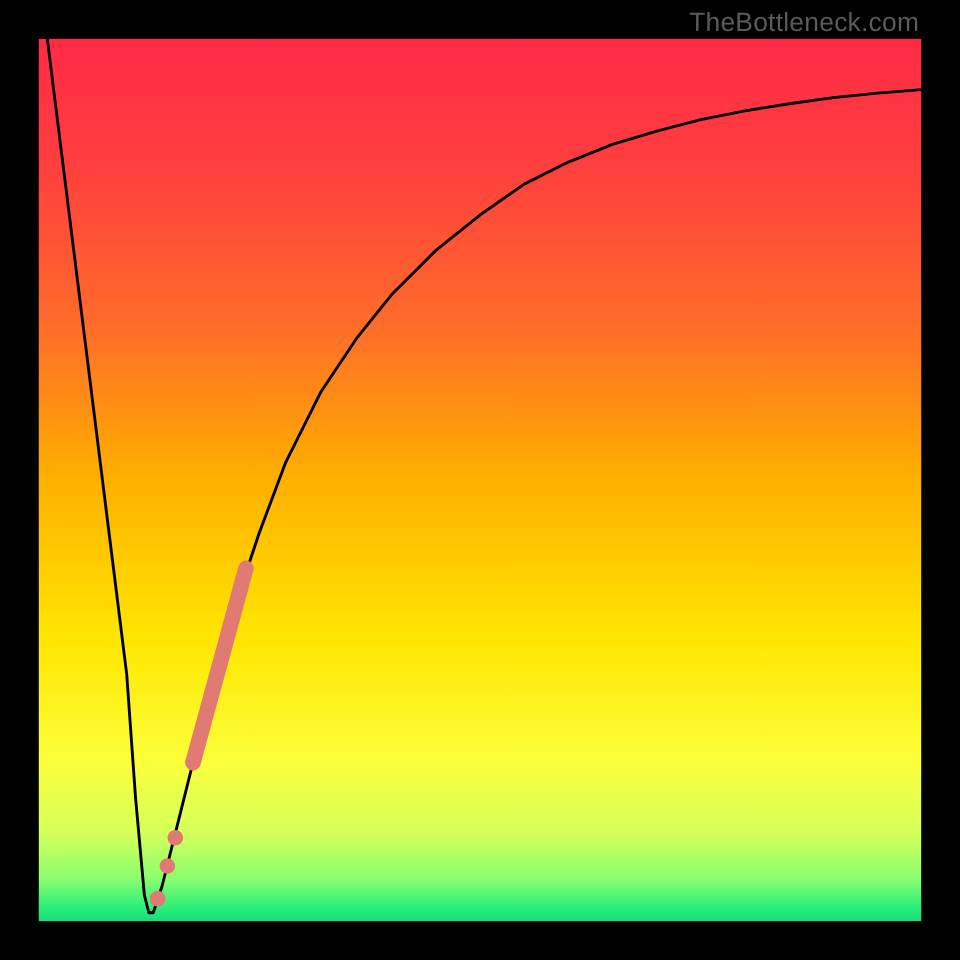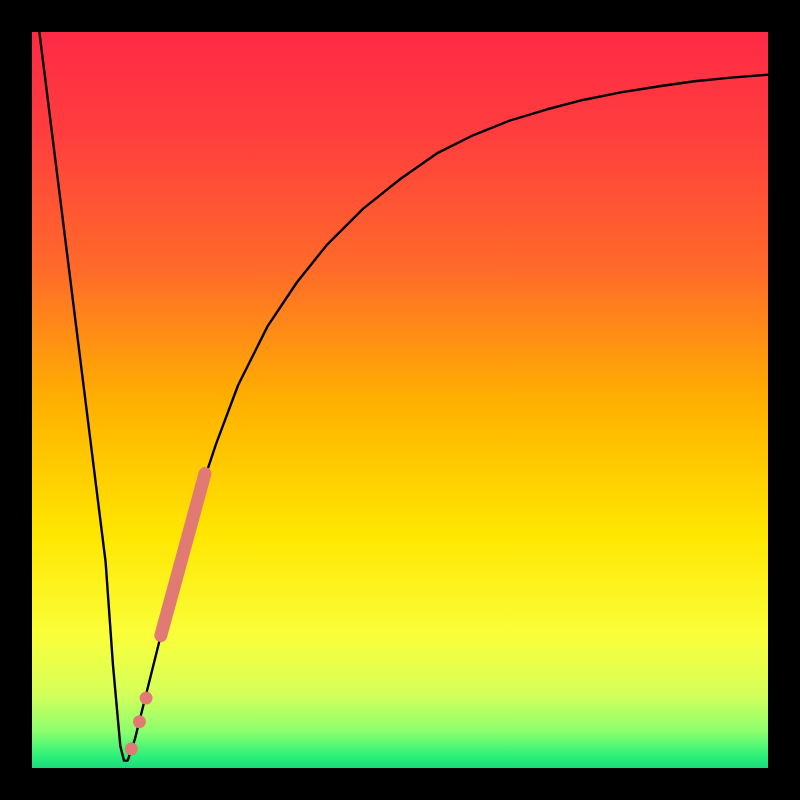--- a/index.html
+++ b/index.html
@@ -71,14 +71,15 @@
       <path id="curve-path" fill="none" stroke-width="2.4" stroke-linejoin="round" stroke-linecap="round" d="M7.36 0.00 L14.72 58.88 L29.44 176.64 L44.16 294.40 L58.88 412.16 L73.60 529.92 L80.96 632.96 L88.32 713.92 L92.00 728.64 L95.68 728.64 L103.04 706.56 L117.76 647.68 L132.48 588.80 L147.20 529.92 L161.92 478.40 L184.00 412.16 L206.08 353.28 L235.52 294.40 L264.96 250.24 L294.40 213.44 L331.20 176.64 L368.00 147.20 L404.80 121.44 L441.60 103.04 L478.40 88.32 L515.20 77.28 L552.00 67.71 L588.80 60.35 L625.60 54.46 L662.40 49.31 L699.20 45.63 L736.00 42.69" stroke="#000000"></path>
       <line id="marker-segment" stroke-width="13" stroke-linecap="round" x1="128.79999999999998" y1="603.52" x2="172.95999999999998" y2="441.59999999999997" stroke="#e17a72"></line>
       <g id="marker-dots">
           <circle cx="114.08" cy="666.08" r="6.5" fill="#e17a72"></circle>
           <circle cx="107.45599999999999" cy="689.632" r="6.5" fill="#e17a72"></circle>
           <circle cx="99.36000000000001" cy="716.864" r="6.5" fill="#e17a72"></circle>
         </g>
     </svg>
   </div>
 
+  <div class="watermark">TheBottleneck.com</div>
 
 </div>
 
 </body></html>

